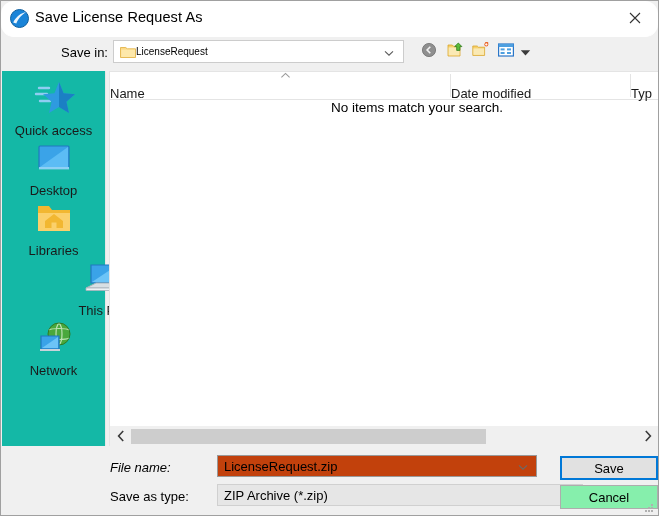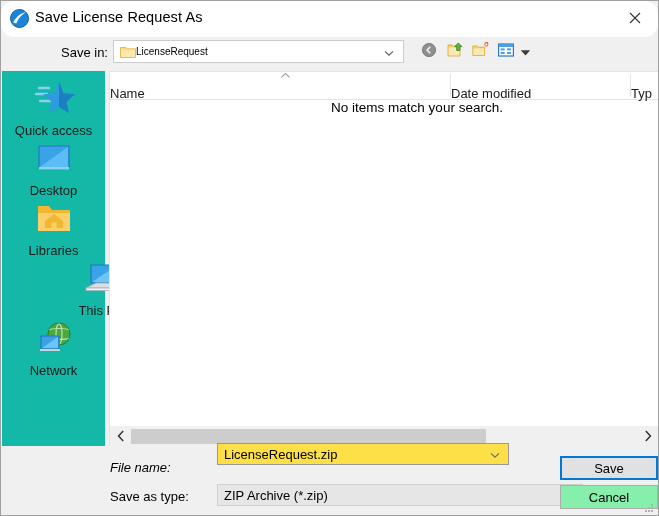--- a/index.html
+++ b/index.html
@@ -238,24 +238,24 @@
     position: absolute;
     font-size: 13px;
     color: #000000;
     white-space: nowrap;
   }
   #lbl-filename { left: 109px; top: 459px; font-style: italic; }
   #lbl-filetype { left: 109px; top: 488px; }
 
   #filename-box {
     position: absolute;
-    left: 216px; top: 442px;
-    width: 292px; height: 22px;
-    box-sizing: border-box;
-    background: #fde047;
+    left: 216px; top: 454px;
+    width: 320px; height: 22px;
+    box-sizing: border-box;
+    background: #c2410c;
     border: 1px solid #999999;
     display: flex;
     align-items: center;
   }
   #filetype-box {
     position: absolute;
     left: 216px; top: 483px;
     width: 366px; height: 22px;
     box-sizing: border-box;
     background: #e6e6e6;

